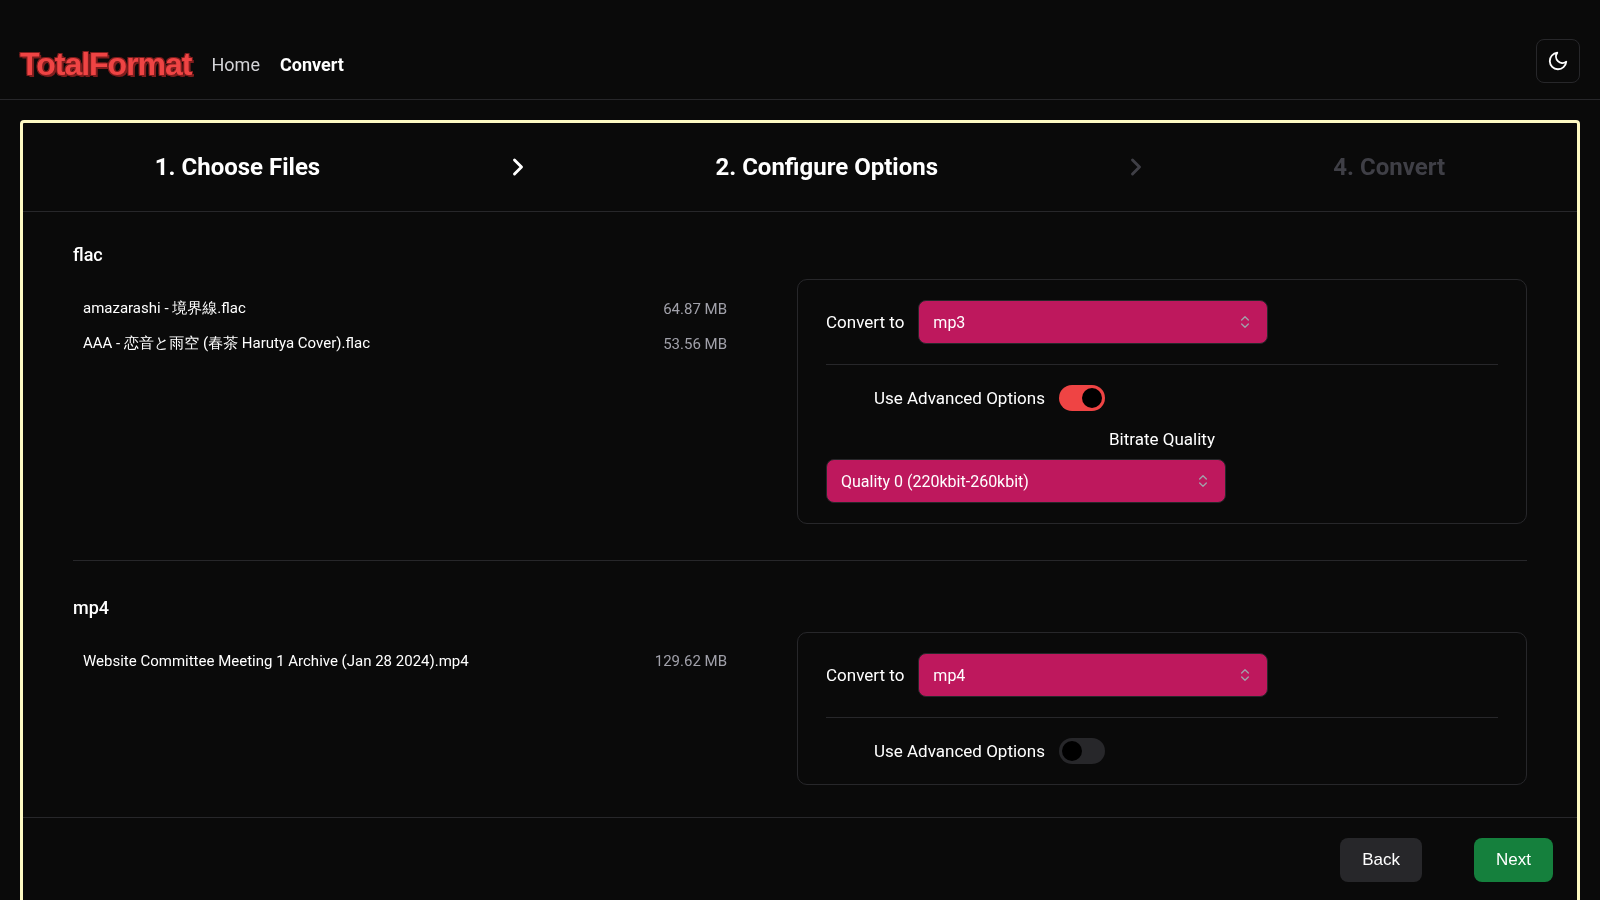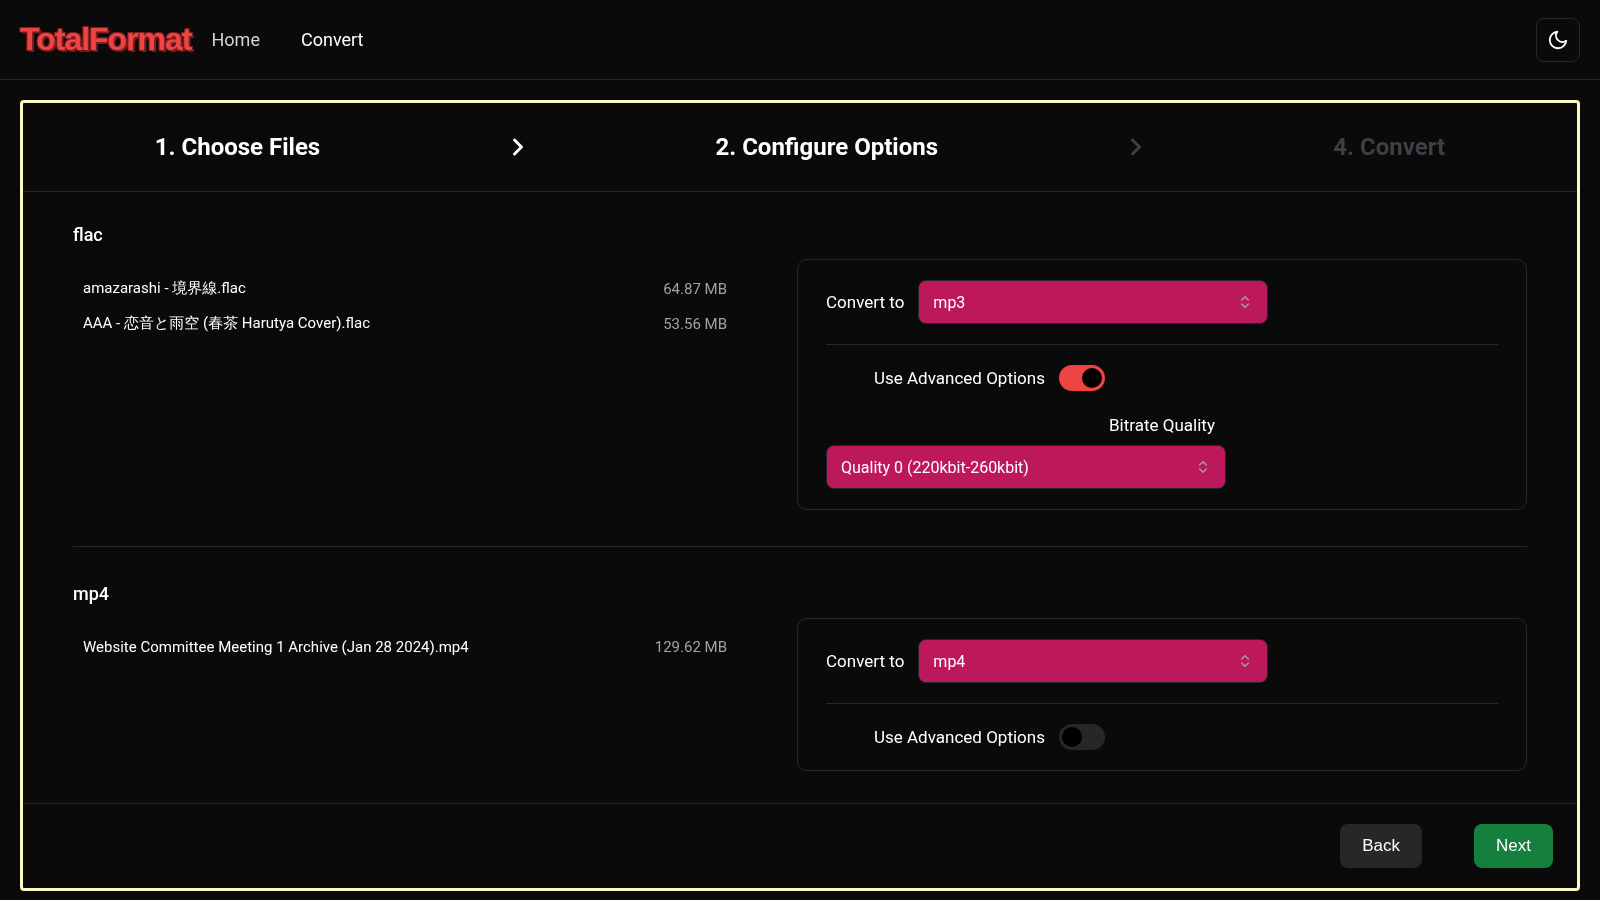--- a/index.html
+++ b/index.html
@@ -12,58 +12,57 @@
       background-color: #0a0a0a;
       color: #ffffff;
       font-family: -apple-system, BlinkMacSystemFont, "Segoe UI", Roboto, sans-serif;
       width: 1600px;
       height: 900px;
       overflow: hidden;
     }
 
     .header {
       display: flex;
-      align-items: center;
+      align-items: flex-end;
       justify-content: space-between;
       padding: 16px 20px;
       border-bottom: 1px solid #27272a;
-      height: 80px;
+      height: 100px;
     }
 
     .header-left {
       display: flex;
       align-items: center;
       gap: 20px;
     }
 
     .logo {
       font-size: 32px;
       font-weight: 900;
       color: #ef4444;
       letter-spacing: -1px;
       text-shadow: 2px 2px 0px #7f1d1d, -1px -1px 0px #7f1d1d, 1px -1px 0px #7f1d1d, -1px 1px 0px #7f1d1d;
       font-family: Arial Black, sans-serif;
     }
 
     .nav {
       display: flex;
-      gap: 28px;
+      gap: 20px;
     }
 
     .nav-link {
       color: #d4d4d8;
       font-size: 18px;
       text-decoration: none;
       cursor: pointer;
     }
 
     .nav-link.active {
       color: #ffffff;
-      font-weight: 400;
-      margin-left: 13px;
+      font-weight: 700;
     }
 
     .theme-toggle {
       width: 44px;
       height: 44px;
       border-radius: 8px;
       border: 1px solid #27272a;
       background: transparent;
       display: flex;
       align-items: center;
@@ -231,21 +230,21 @@
 
     .switch.on .switch-thumb {
       right: 3px;
     }
 
     .switch.off .switch-thumb {
       left: 3px;
     }
 
     .sub-option {
-      margin-top: 24px;
+      margin-top: 18px;
     }
 
     .sub-label {
       font-size: 17px;
       margin-bottom: 10px;
       display: block;
     }
 
     .group-divider {
       height: 1px;

